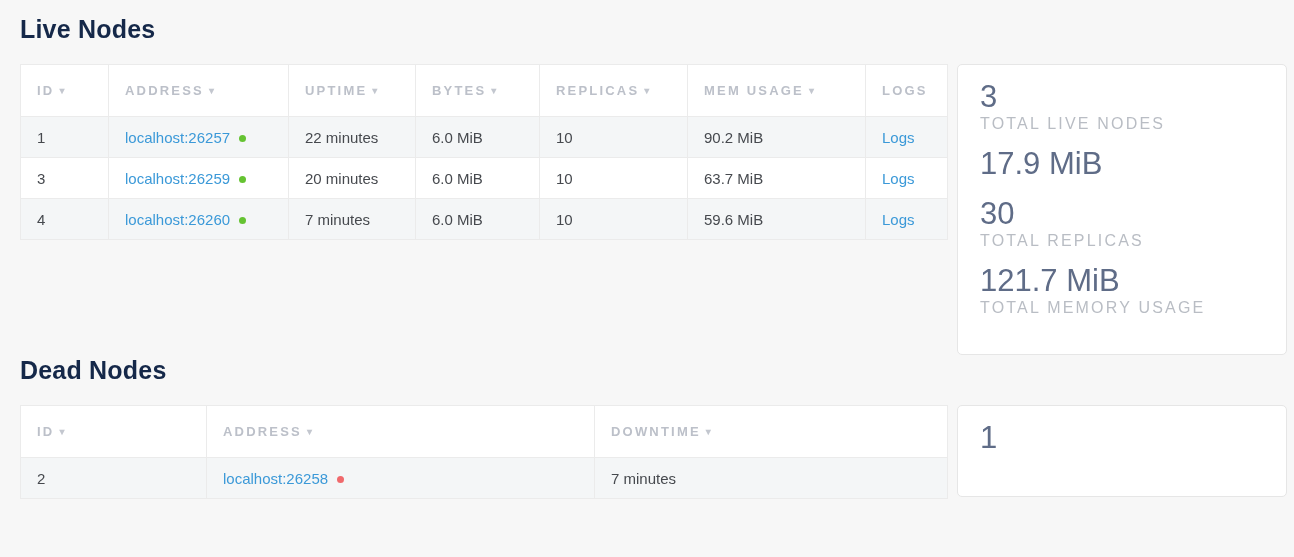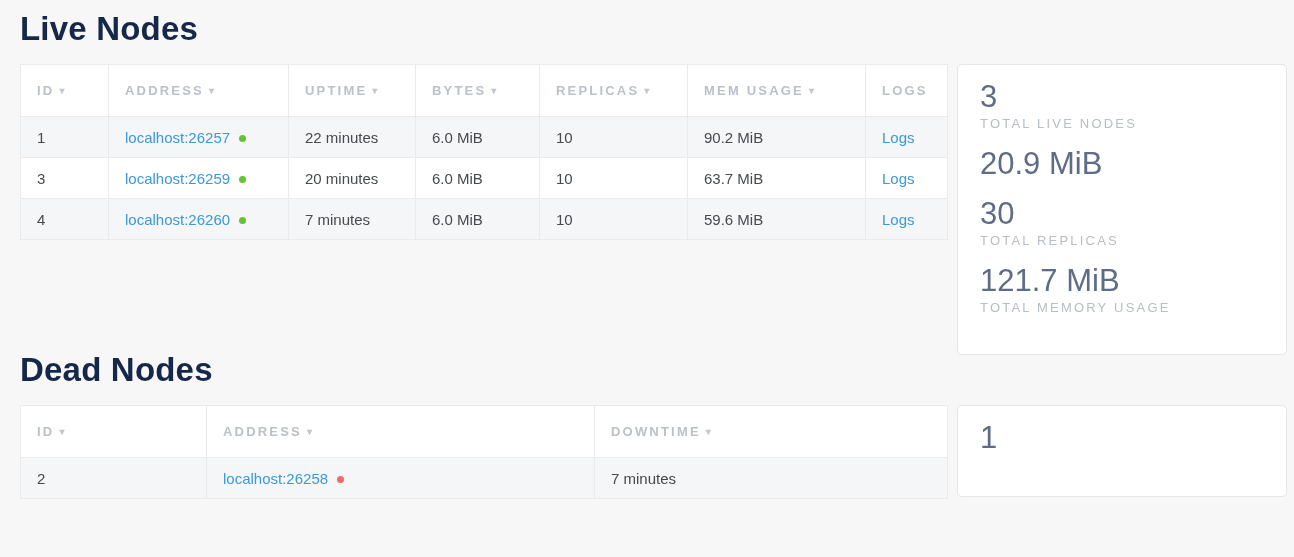--- a/index.html
+++ b/index.html
@@ -8,21 +8,21 @@
     width: 1294px;
     height: 557px;
     background: #f7f7f7;
     font-family: "Liberation Sans", sans-serif;
     color: #46494e;
     overflow: hidden;
   }
   .page { padding: 14px 7px 0 20px; }
 
   .section-title {
-    font-size: 33px;
+    font-size: 25px;
     font-weight: 700;
     color: #152849;
     margin: 0 0 20px 0;
     line-height: 30px;
     letter-spacing: 0.2px;
   }
   .section-title.dead { }
 
   .section {
     display: flex;
@@ -96,21 +96,21 @@
   .summary-panel.dead { height: 92px; }
 
   .summary-item { margin-bottom: 13px; }
   .summary-value {
     font-size: 31px;
     line-height: 37px;
     color: #5f6c87;
     font-weight: 400;
   }
   .summary-label {
-    font-size: 13px;
+    font-size: 16px;
     letter-spacing: 2.2px;
     color: #b9bdc4;
     line-height: 16px;
     margin-top: 1px;
   }
 </style>
 </head>
 <body>
 
 <div class="page">
@@ -169,21 +169,21 @@
         </tr>
       </tbody>
     </table>
 
     <aside class="summary-panel live">
       <div class="summary-item">
         <div class="summary-value">3</div>
         <div class="summary-label">TOTAL LIVE NODES</div>
       </div>
       <div class="summary-item">
-        <div class="summary-value">20.9 MiB</div>
+        <div class="summary-value">17.9 MiB</div>
       </div>
       <div class="summary-item">
         <div class="summary-value">30</div>
         <div class="summary-label">TOTAL REPLICAS</div>
       </div>
       <div class="summary-item">
         <div class="summary-value">121.7 MiB</div>
         <div class="summary-label">TOTAL MEMORY USAGE</div>
       </div>
     </aside>

